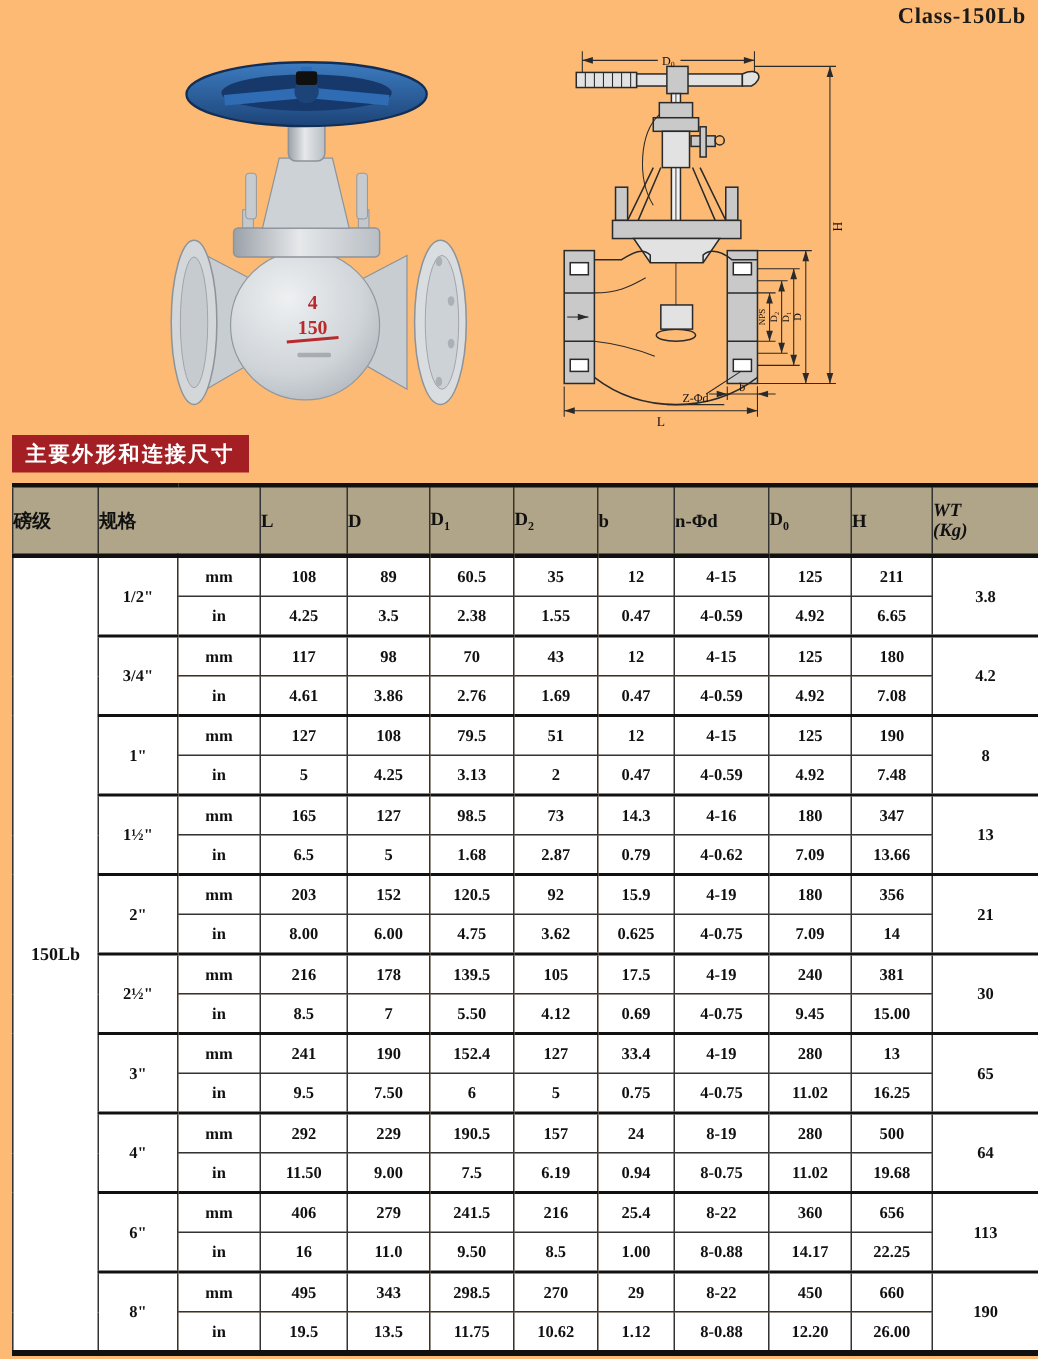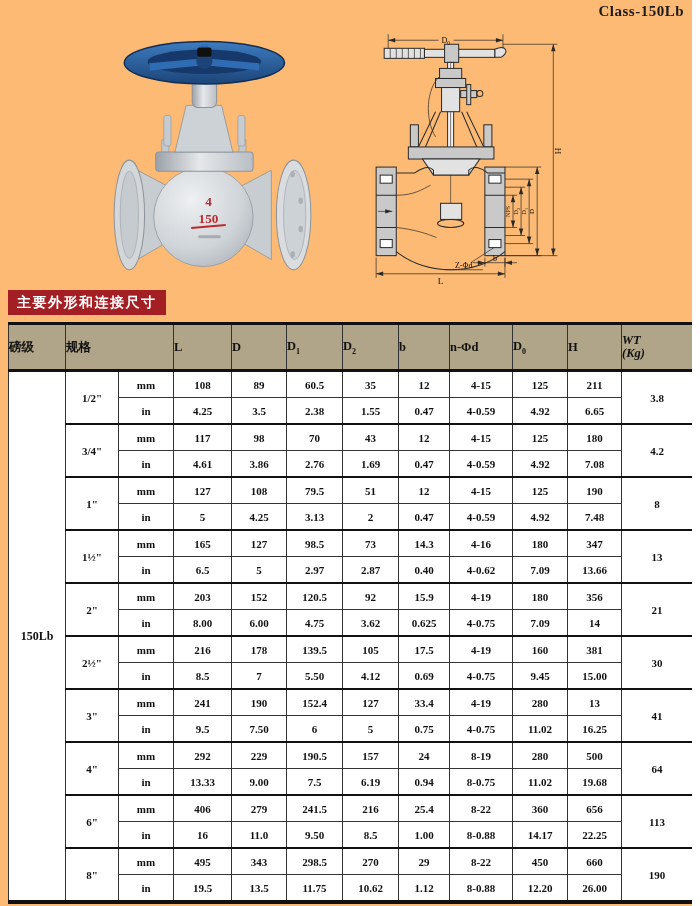--- a/index.html
+++ b/index.html
@@ -301,23 +301,23 @@
           <td>14.3</td>
           <td>4-16</td>
           <td>180</td>
           <td>347</td>
           <td rowspan="2">13</td>
         </tr>
         <tr>
           <td>in</td>
           <td>6.5</td>
           <td>5</td>
-          <td>2.97</td>
+          <td>1.68</td>
           <td>2.87</td>
-          <td>0.40</td>
+          <td>0.79</td>
           <td>4-0.62</td>
           <td>7.09</td>
           <td>13.66</td>
         </tr>
         <tr class="g0">
           <td rowspan="2">2"</td>
           <td>mm</td>
           <td>203</td>
           <td>152</td>
           <td>120.5</td>
@@ -341,21 +341,21 @@
         </tr>
         <tr class="g0">
           <td rowspan="2">2½"</td>
           <td>mm</td>
           <td>216</td>
           <td>178</td>
           <td>139.5</td>
           <td>105</td>
           <td>17.5</td>
           <td>4-19</td>
-          <td>160</td>
+          <td>240</td>
           <td>381</td>
           <td rowspan="2">30</td>
         </tr>
         <tr>
           <td>in</td>
           <td>8.5</td>
           <td>7</td>
           <td>5.50</td>
           <td>4.12</td>
           <td>0.69</td>
@@ -367,21 +367,21 @@
           <td rowspan="2">3"</td>
           <td>mm</td>
           <td>241</td>
           <td>190</td>
           <td>152.4</td>
           <td>127</td>
           <td>33.4</td>
           <td>4-19</td>
           <td>280</td>
           <td>13</td>
-          <td rowspan="2">41</td>
+          <td rowspan="2">65</td>
         </tr>
         <tr>
           <td>in</td>
           <td>9.5</td>
           <td>7.50</td>
           <td>6</td>
           <td>5</td>
           <td>0.75</td>
           <td>4-0.75</td>
           <td>11.02</td>
@@ -395,21 +395,21 @@
           <td>190.5</td>
           <td>157</td>
           <td>24</td>
           <td>8-19</td>
           <td>280</td>
           <td>500</td>
           <td rowspan="2">64</td>
         </tr>
         <tr>
           <td>in</td>
-          <td>13.33</td>
+          <td>11.50</td>
           <td>9.00</td>
           <td>7.5</td>
           <td>6.19</td>
           <td>0.94</td>
           <td>8-0.75</td>
           <td>11.02</td>
           <td>19.68</td>
         </tr>
         <tr class="g0">
           <td rowspan="2">6"</td>

